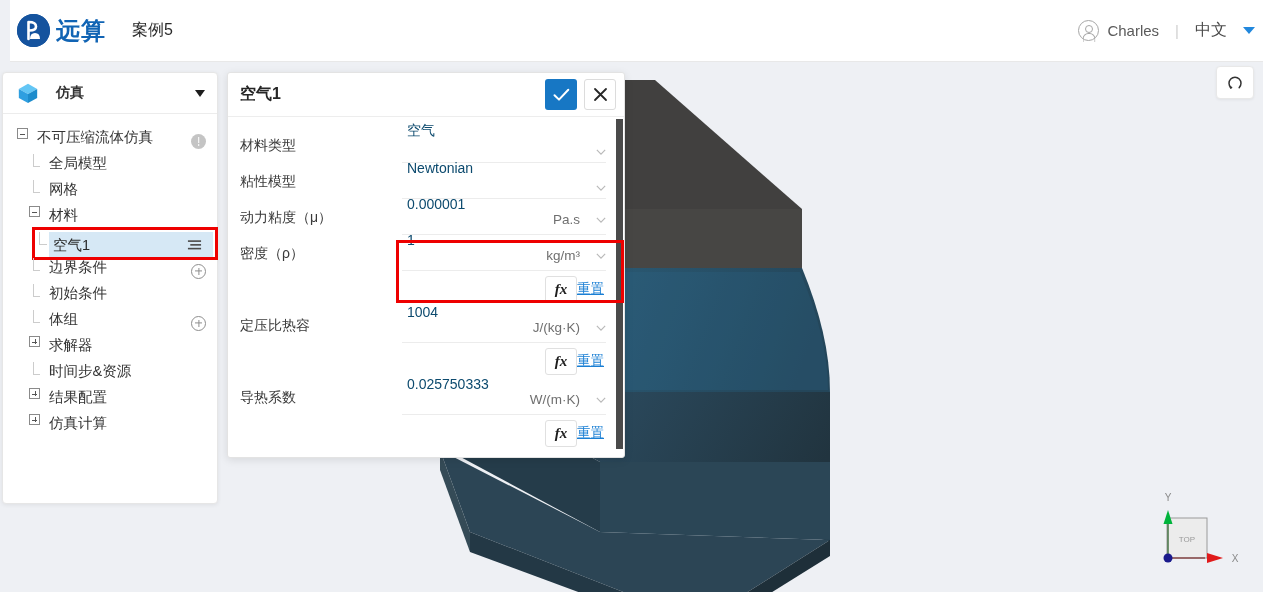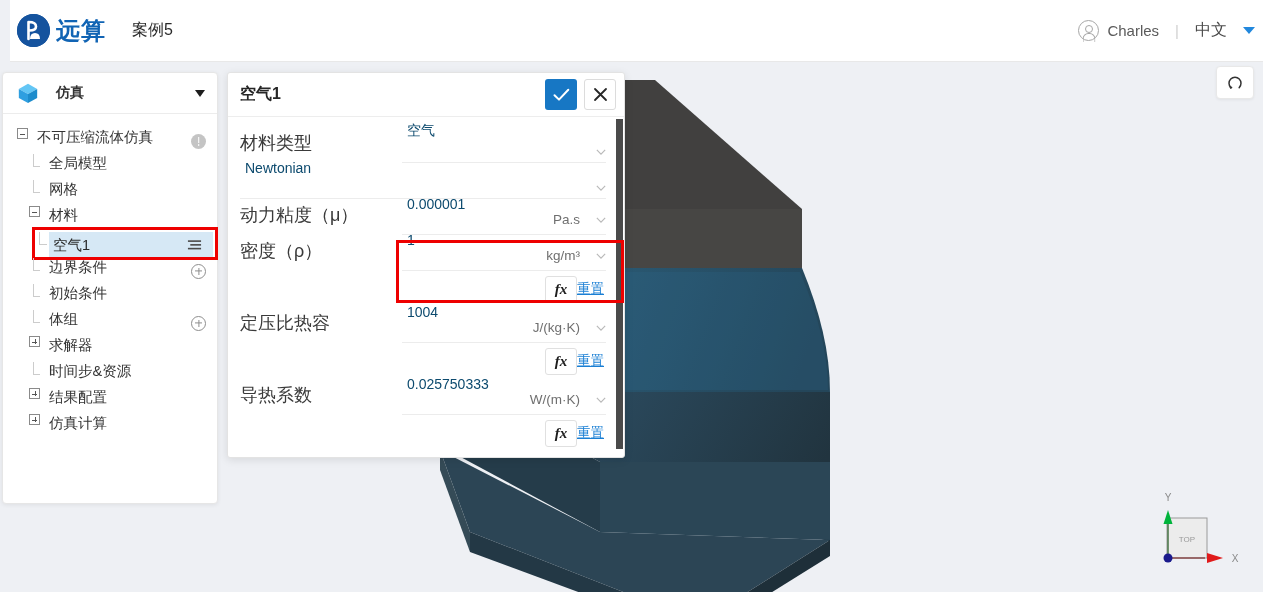--- a/index.html
+++ b/index.html
@@ -167,21 +167,21 @@
   .btn-cancel {
     width: 32px; height: 31px; background: #fff; border: 1px solid #dcdcdc;
     border-radius: 3px; display: flex; align-items: center; justify-content: center;
   }
 
   .dlg-body { position: relative; padding: 10px 18px 0 12px; }
   .frow {
     display: flex; align-items: flex-end; height: 36px;
   }
   .flabel {
-    width: 162px; font-size: 18px; color: #3a3a3a; padding-bottom: 8px; flex: none;
+    width: 162px; font-size: 14px; color: #3a3a3a; padding-bottom: 8px; flex: none;
   }
   .fvalue {
     flex: 1; font-size: 14px; color: #0c4a6e;
     border-bottom: 1px solid #ececec; padding: 0 0 22px 5px;
   }
   .funit {
     width: 84px; flex: none; font-size: 13.5px; color: #6f6f6f;
     border-bottom: 1px solid #ececec; padding: 0 0 7px 0;
     display: flex; align-items: center; justify-content: flex-end; gap: 16px;
   }
@@ -416,20 +416,21 @@
         <div class="flabel">材料类型</div>
         <div class="fvalue">空气</div>
         <div class="funit">
           <svg class="chev" viewBox="0 0 12 7">
             <path d="M1 1 L6 6 L11 1" stroke="#b9b9b9" stroke-width="1.4" fill="none"></path>
           </svg>
         </div>
       </div>
 
       <div class="frow">
+        <div class="flabel">粘性模型</div>
         <div class="fvalue">Newtonian</div>
         <div class="funit">
           <svg class="chev" viewBox="0 0 12 7">
             <path d="M1 1 L6 6 L11 1" stroke="#b9b9b9" stroke-width="1.4" fill="none"></path>
           </svg>
         </div>
       </div>
 
       <div class="frow">
         <div class="flabel">动力粘度（μ）</div>

